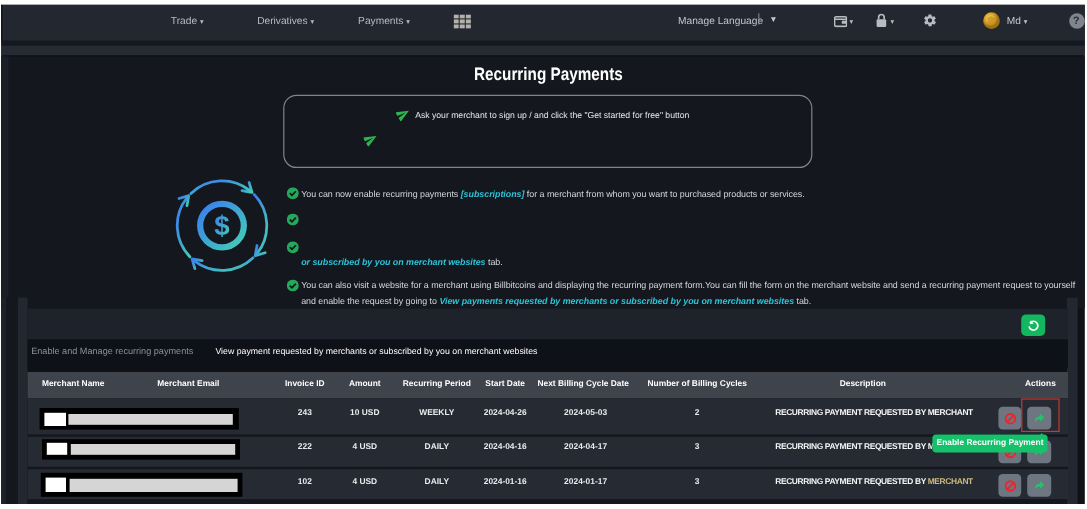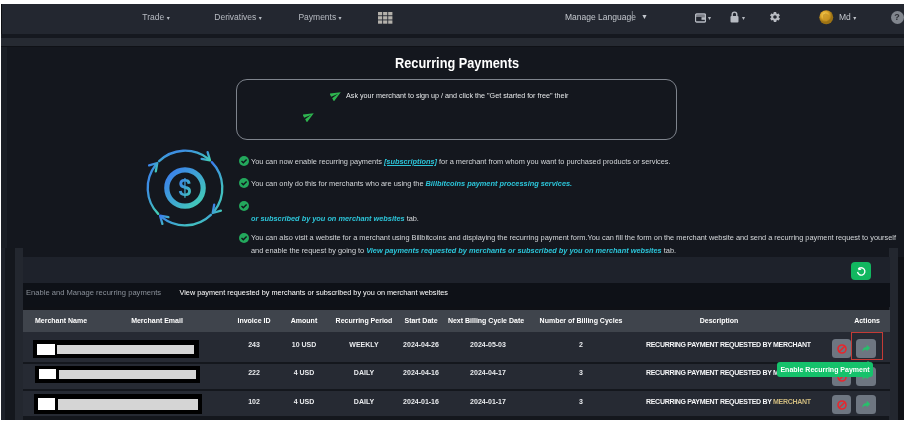--- a/index.html
+++ b/index.html
@@ -77,21 +77,21 @@
   <div class="abs" style="left:4px;top:244px;width:9.5px;height:172px;background:#14171d;"></div>
   <div class="abs" style="left:13.5px;top:244px;width:8px;height:172px;background:#23272f;"></div>
   <div class="abs" style="left:888px;top:244px;width:8.5px;height:172px;background:#23272f;"></div>
   <div class="abs" style="left:21.5px;top:412px;width:866px;height:4px;background:#14171d;"></div>
   <div class="abs" style="left:456px;top:49.5px;font-size:15px;font-weight:bold;color:#ffffff;white-space:nowrap;transform:translateX(-50%) scaleX(0.85);">Recurring Payments</div>
 
   <div class="abs" style="left:235px;top:75px;width:441px;height:61px;border:1px solid #7f848d;border-radius:11px;"></div>
   <svg class="abs" style="left:329px;top:85px;" width="12" height="12" viewBox="0 0 24 24">
         <path fill="#2eb44f" transform="rotate(-30 12 12)" d="M2,21 L23,12 L2,3 L2,10 L17,12 L2,14 Z"></path>
       </svg>
-  <div class="abs" style="left:345px;top:87px;font-size:7.2px;color:#e6e8ea;white-space:nowrap;">Ask your merchant to sign up / and click the "Get started for free" their</div>
+  <div class="abs" style="left:345px;top:87px;font-size:7.2px;color:#e6e8ea;white-space:nowrap;">Ask your merchant to sign up / and click the "Get started for free" button</div>
   <svg class="abs" style="left:302px;top:106px;" width="12" height="12" viewBox="0 0 24 24">
         <path fill="#2eb44f" transform="rotate(-30 12 12)" d="M2,21 L23,12 L2,3 L2,10 L17,12 L2,14 Z"></path>
       </svg>
 
   <svg class="abs" style="left:142px;top:142px;" width="84" height="84" viewBox="0 0 84 84">
     <defs>
       <linearGradient id="cyc" x1="0%" y1="0%" x2="100%" y2="100%">
         <stop offset="0%" stop-color="#3b7bf0"></stop>
             <stop offset="100%" stop-color="#43d0b4"></stop>
       </linearGradient>
@@ -109,27 +109,26 @@
       <path d="M 6.1,19.4 L 14.3,17.0 L 12.8,25.4"></path>
     </g>
     <circle cx="42" cy="42" r="18.2" fill="none" stroke="url(#cyc)" stroke-width="5.2"></circle>
     <text x="42" y="50" text-anchor="middle" font-size="23" font-weight="bold" fill="url(#cyc)" font-family="Liberation Sans, sans-serif">$</text>
   </svg>
 
   <svg class="abs" style="left:237.5px;top:152px;" width="10" height="10" viewBox="0 0 10 10">
         <circle cx="5" cy="5" r="5" fill="#23a85c"></circle>
         <path d="M2.5,5 l1.8,1.8 L7.6,3.4" stroke="#12151c" stroke-width="1.4" fill="none"></path>
       </svg>
-  <div class="abs" style="left:250px;top:152.5px;font-size:7.4px;color:#d4d7da;white-space:nowrap;letter-spacing:-0.02px;">You can now enable recurring payments <span style="color:#2cc5d9;font-weight:bold;font-style:italic;text-decoration:underline;">[subscriptions]</span> for a merchant from whom you want to purchased products or services.</div>
+  <div class="abs" style="left:250px;top:152.5px;font-size:7.4px;color:#d4d7da;white-space:nowrap;letter-spacing:-0.02px;">You can now enable recurring payments <span style="color:#2cc5d9;font-weight:bold;font-style:italic;">[subscriptions]</span> for a merchant from whom you want to purchased products or services.</div>
 
   <svg class="abs" style="left:237.5px;top:174px;" width="10" height="10" viewBox="0 0 10 10">
         <circle cx="5" cy="5" r="5" fill="#23a85c"></circle>
         <path d="M2.5,5 l1.8,1.8 L7.6,3.4" stroke="#12151c" stroke-width="1.4" fill="none"></path>
       </svg>
-  <div class="abs" style="left:250px;top:174.5px;font-size:7.4px;color:#d4d7da;white-space:nowrap;letter-spacing:-0.02px;">You can only do this for merchants who are using the <span style="color:#2cc5d9;font-weight:bold;font-style:italic;">Billbitcoins payment processing services.</span></div>
 
   <svg class="abs" style="left:237.5px;top:196.5px;" width="10" height="10" viewBox="0 0 10 10">
         <circle cx="5" cy="5" r="5" fill="#23a85c"></circle>
         <path d="M2.5,5 l1.8,1.8 L7.6,3.4" stroke="#12151c" stroke-width="1.4" fill="none"></path>
       </svg>
   <div class="abs" style="left:250px;top:209.5px;font-size:7.4px;color:#d4d7da;white-space:nowrap;letter-spacing:-0.02px;"><span style="color:#2cc5d9;font-weight:bold;font-style:italic;">or subscribed by you on merchant websites</span> tab.</div>
 
   <svg class="abs" style="left:237.5px;top:228.5px;" width="10" height="10" viewBox="0 0 10 10">
         <circle cx="5" cy="5" r="5" fill="#23a85c"></circle>
         <path d="M2.5,5 l1.8,1.8 L7.6,3.4" stroke="#12151c" stroke-width="1.4" fill="none"></path>

